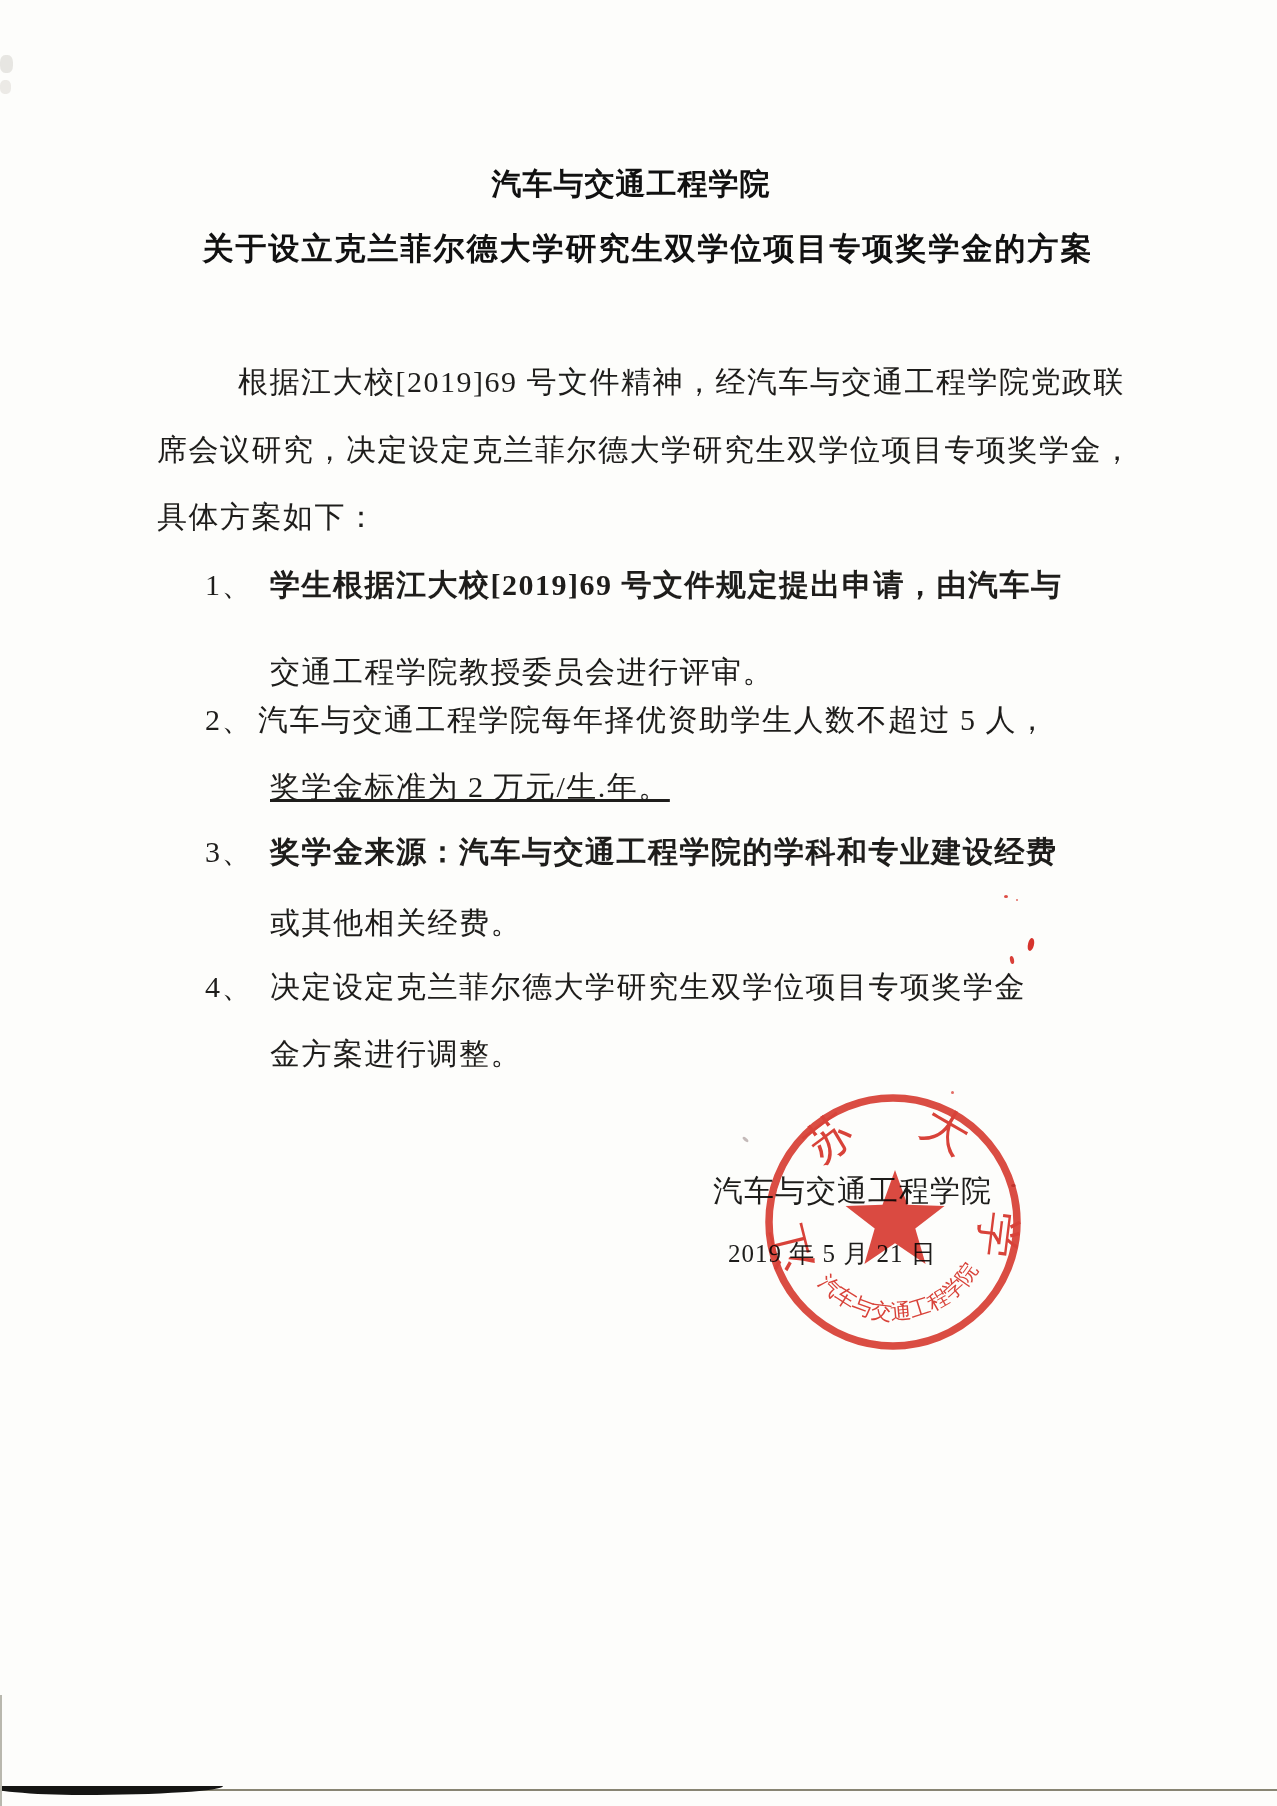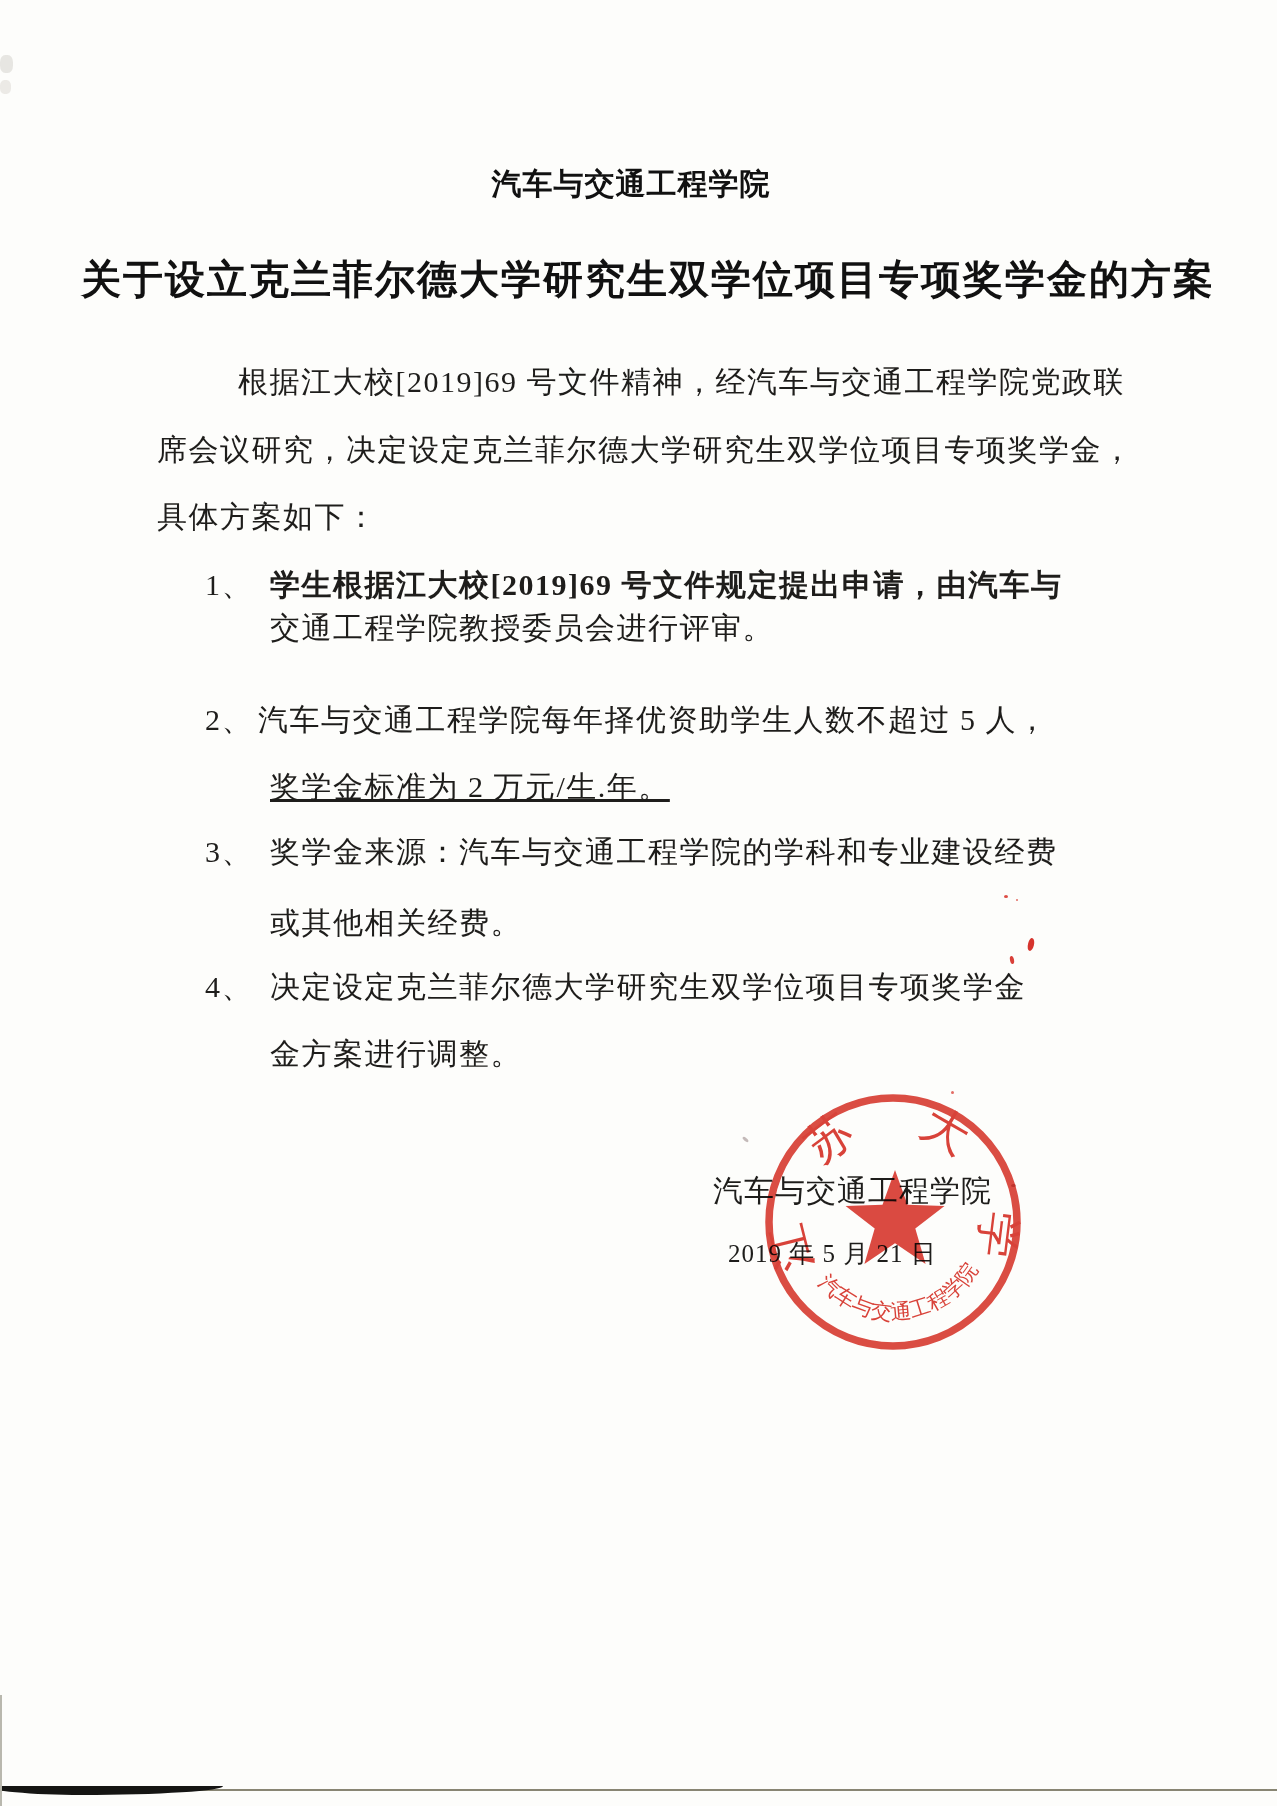--- a/index.html
+++ b/index.html
@@ -13,49 +13,49 @@
     position:absolute;white-space:nowrap;
     font-size:30px;line-height:1.15;letter-spacing:1.5px;
     color:#1e1d1b;
   }
   .title{
     position:absolute;white-space:nowrap;transform:translateX(-50%);
     font-family:"Liberation Sans","DejaVu Sans",sans-serif;
     font-weight:bold;color:#111;
   }
   .t1{font-size:30px;letter-spacing:1px;}
-  .t2{font-size:40px;letter-spacing:2px;margin-top:24px;}
+  .t2{font-size:31px;letter-spacing:2px;}
   .seal{
     position:absolute;left:758px;top:1087px;width:270px;height:270px;
     mix-blend-mode:multiply;opacity:0.88;z-index:5;
   }
   .sig{z-index:3;}
   .speck{position:absolute;border-radius:50%;z-index:4;}
   .artifact{position:absolute;z-index:1;}
 </style>
 </head>
 <body>
 
 <div class="title t1" style="left:631px;top:164px;">汽车与交通工程学院</div>
 <div class="title t2" style="left:648px;top:228px;">关于设立克兰菲尔德大学研究生双学位项目专项奖学金的方案</div>
 
 <div class="ln" style="left:238px;top:365px;">根据江大校[2019]69 号文件精神，经汽车与交通工程学院党政联</div>
 <div class="ln" style="left:157px;top:433px;">席会议研究，决定设定克兰菲尔德大学研究生双学位项目专项奖学金，</div>
 <div class="ln" style="left:157px;top:500px;">具体方案如下：</div>
 
 <div class="ln" style="left:205px;top:568px;">1、</div>
 <div class="ln" style="left:270px;top:568px;font-weight:bold;">学生根据江大校[2019]69 号文件规定提出申请，由汽车与</div>
-<div class="ln" style="left:270px;top:611px;">交通工程学院教授委员会进行评审。</div>
+<div class="ln" style="left:270px;top:657px;font-family:Liberation Mono, monospace;">交通工程学院教授委员会进行评审。</div>
 
 <div class="ln" style="left:205px;top:703px;">2、</div>
 <div class="ln" style="left:258px;top:703px;">汽车与交通工程学院每年择优资助学生人数不超过 5 人，</div>
 <div class="ln" style="left:270px;top:770px;text-decoration:underline;">奖学金标准为 2 万元/生.年。</div>
 
 <div class="ln" style="left:205px;top:835px;">3、</div>
-<div class="ln" style="left:270px;top:835px;">奖学金来源：汽车与交通工程学院的学科和专业建设经费</div>
+<div class="ln" style="left:270px;top:835px;font-weight:bold;">奖学金来源：汽车与交通工程学院的学科和专业建设经费</div>
 <div class="ln" style="left:270px;top:906px;">或其他相关经费。</div>
 
 <div class="ln" style="left:205px;top:970px;">4、</div>
 <div class="ln" style="left:270px;top:970px;">决定设定克兰菲尔德大学研究生双学位项目专项奖学金</div>
 <div class="ln" style="left:270px;top:1037px;">金方案进行调整。</div>
 
 <div class="ln sig" style="left:713px;top:1174px;letter-spacing:1px;">汽车与交通工程学院</div>
 <div class="ln sig" style="left:728px;top:1240px;font-size:25px;letter-spacing:1px;">2019 年 5 月 21 日</div>
 
 <svg class="seal" viewBox="0 0 270 270">

